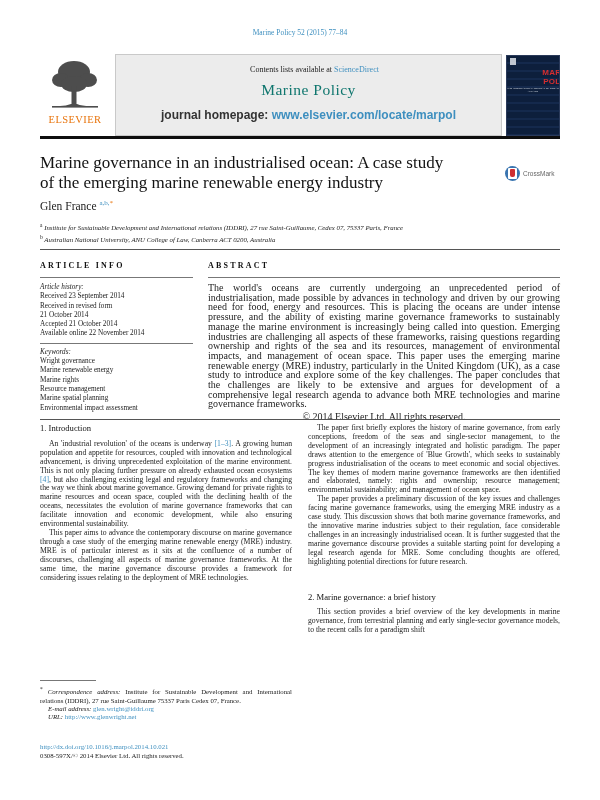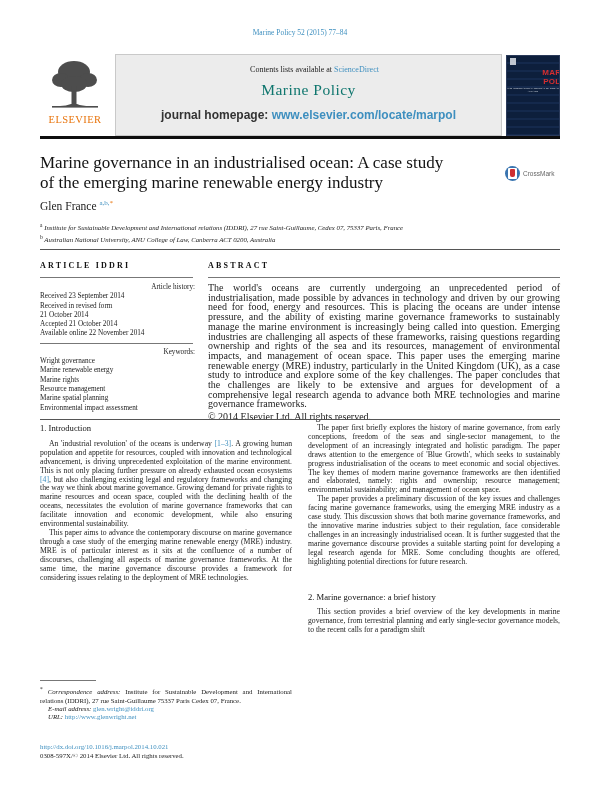--- a/index.html
+++ b/index.html
@@ -47,25 +47,25 @@
   .affils{position:absolute;left:40px;top:221px;font-size:6.8px;font-style:italic;
           line-height:9.5px;color:#222;}
   .affils sup{font-style:normal;font-size:5.5px;}
 
   .rule{position:absolute;background:#555;height:1px;}
 
   
   .colhead{position:absolute;top:261px;font-size:8px;font-weight:bold;letter-spacing:2.2px;color:#111;
            font-family:"Liberation Serif",serif;}
   .ainfo{position:absolute;left:40px;top:283px;width:155px;font-size:7.2px;line-height:9.3px;color:#222;}
-  .ainfo .lbl{text-align:right;}
+  .ainfo .lbl{font-style:italic;}
   .ainfo .sep{height:1px;background:#777;margin:4px 0 4px 0;width:153px;}
   .abstract{position:absolute;left:208px;top:283px;width:352px;font-size:10px;line-height:9.7px;
             text-align:justify;color:#222;}
-  .abs-copy{text-align:left;margin-top:3px;}
+  .abs-copy{text-align:center;margin-top:3px;}
 
   
   .bodycol{position:absolute;top:424px;width:252px;font-size:7.7px;line-height:8.9px;
            text-align:justify;color:#222;}
   .bodycol p{margin:0;text-indent:9px;}
   .bodycol h2{margin:0 0 7px 0;font-size:8.6px;font-weight:normal;color:#111;text-align:left;}
   .bodycol h2.later{margin-top:26px;}
   .leftcol{left:40px;}
   .rightcol{left:308px;}
 
@@ -140,21 +140,21 @@
     <sup class="blue">a,b,</sup><sup class="orange">*</sup>
   </div>
 
   <div class="affils">
     <div><sup>a</sup><span> Institute for Sustainable Development and International relations (IDDRI), 27 rue Saint-Guillaume, Cedex 07, 75337 Paris, France</span></div>
     <div><sup>b</sup><span> Australian National University, ANU College of Law, Canberra ACT 0200, Australia</span></div>
   </div>
 
   <div class="rule" style="left:40px;top:249px;width:520px;"></div>
 
-  <div class="colhead" style="left:40px;">ARTICLE IDDRI</div>
+  <div class="colhead" style="left:40px;">ARTICLE INFO</div>
   <div class="colhead" style="left:208px;">ABSTRACT</div>
   <div class="rule" style="left:40px;top:277px;width:153px;background:#777;"></div>
   <div class="rule" style="left:208px;top:277px;width:352px;background:#777;"></div>
 
   <div class="ainfo">
     <div class="lbl">Article history:</div>
     <div>Received 23 September 2014</div>
     <div>Received in revised form</div>
     <div>21 October 2014</div>
     <div>Accepted 21 October 2014</div>

